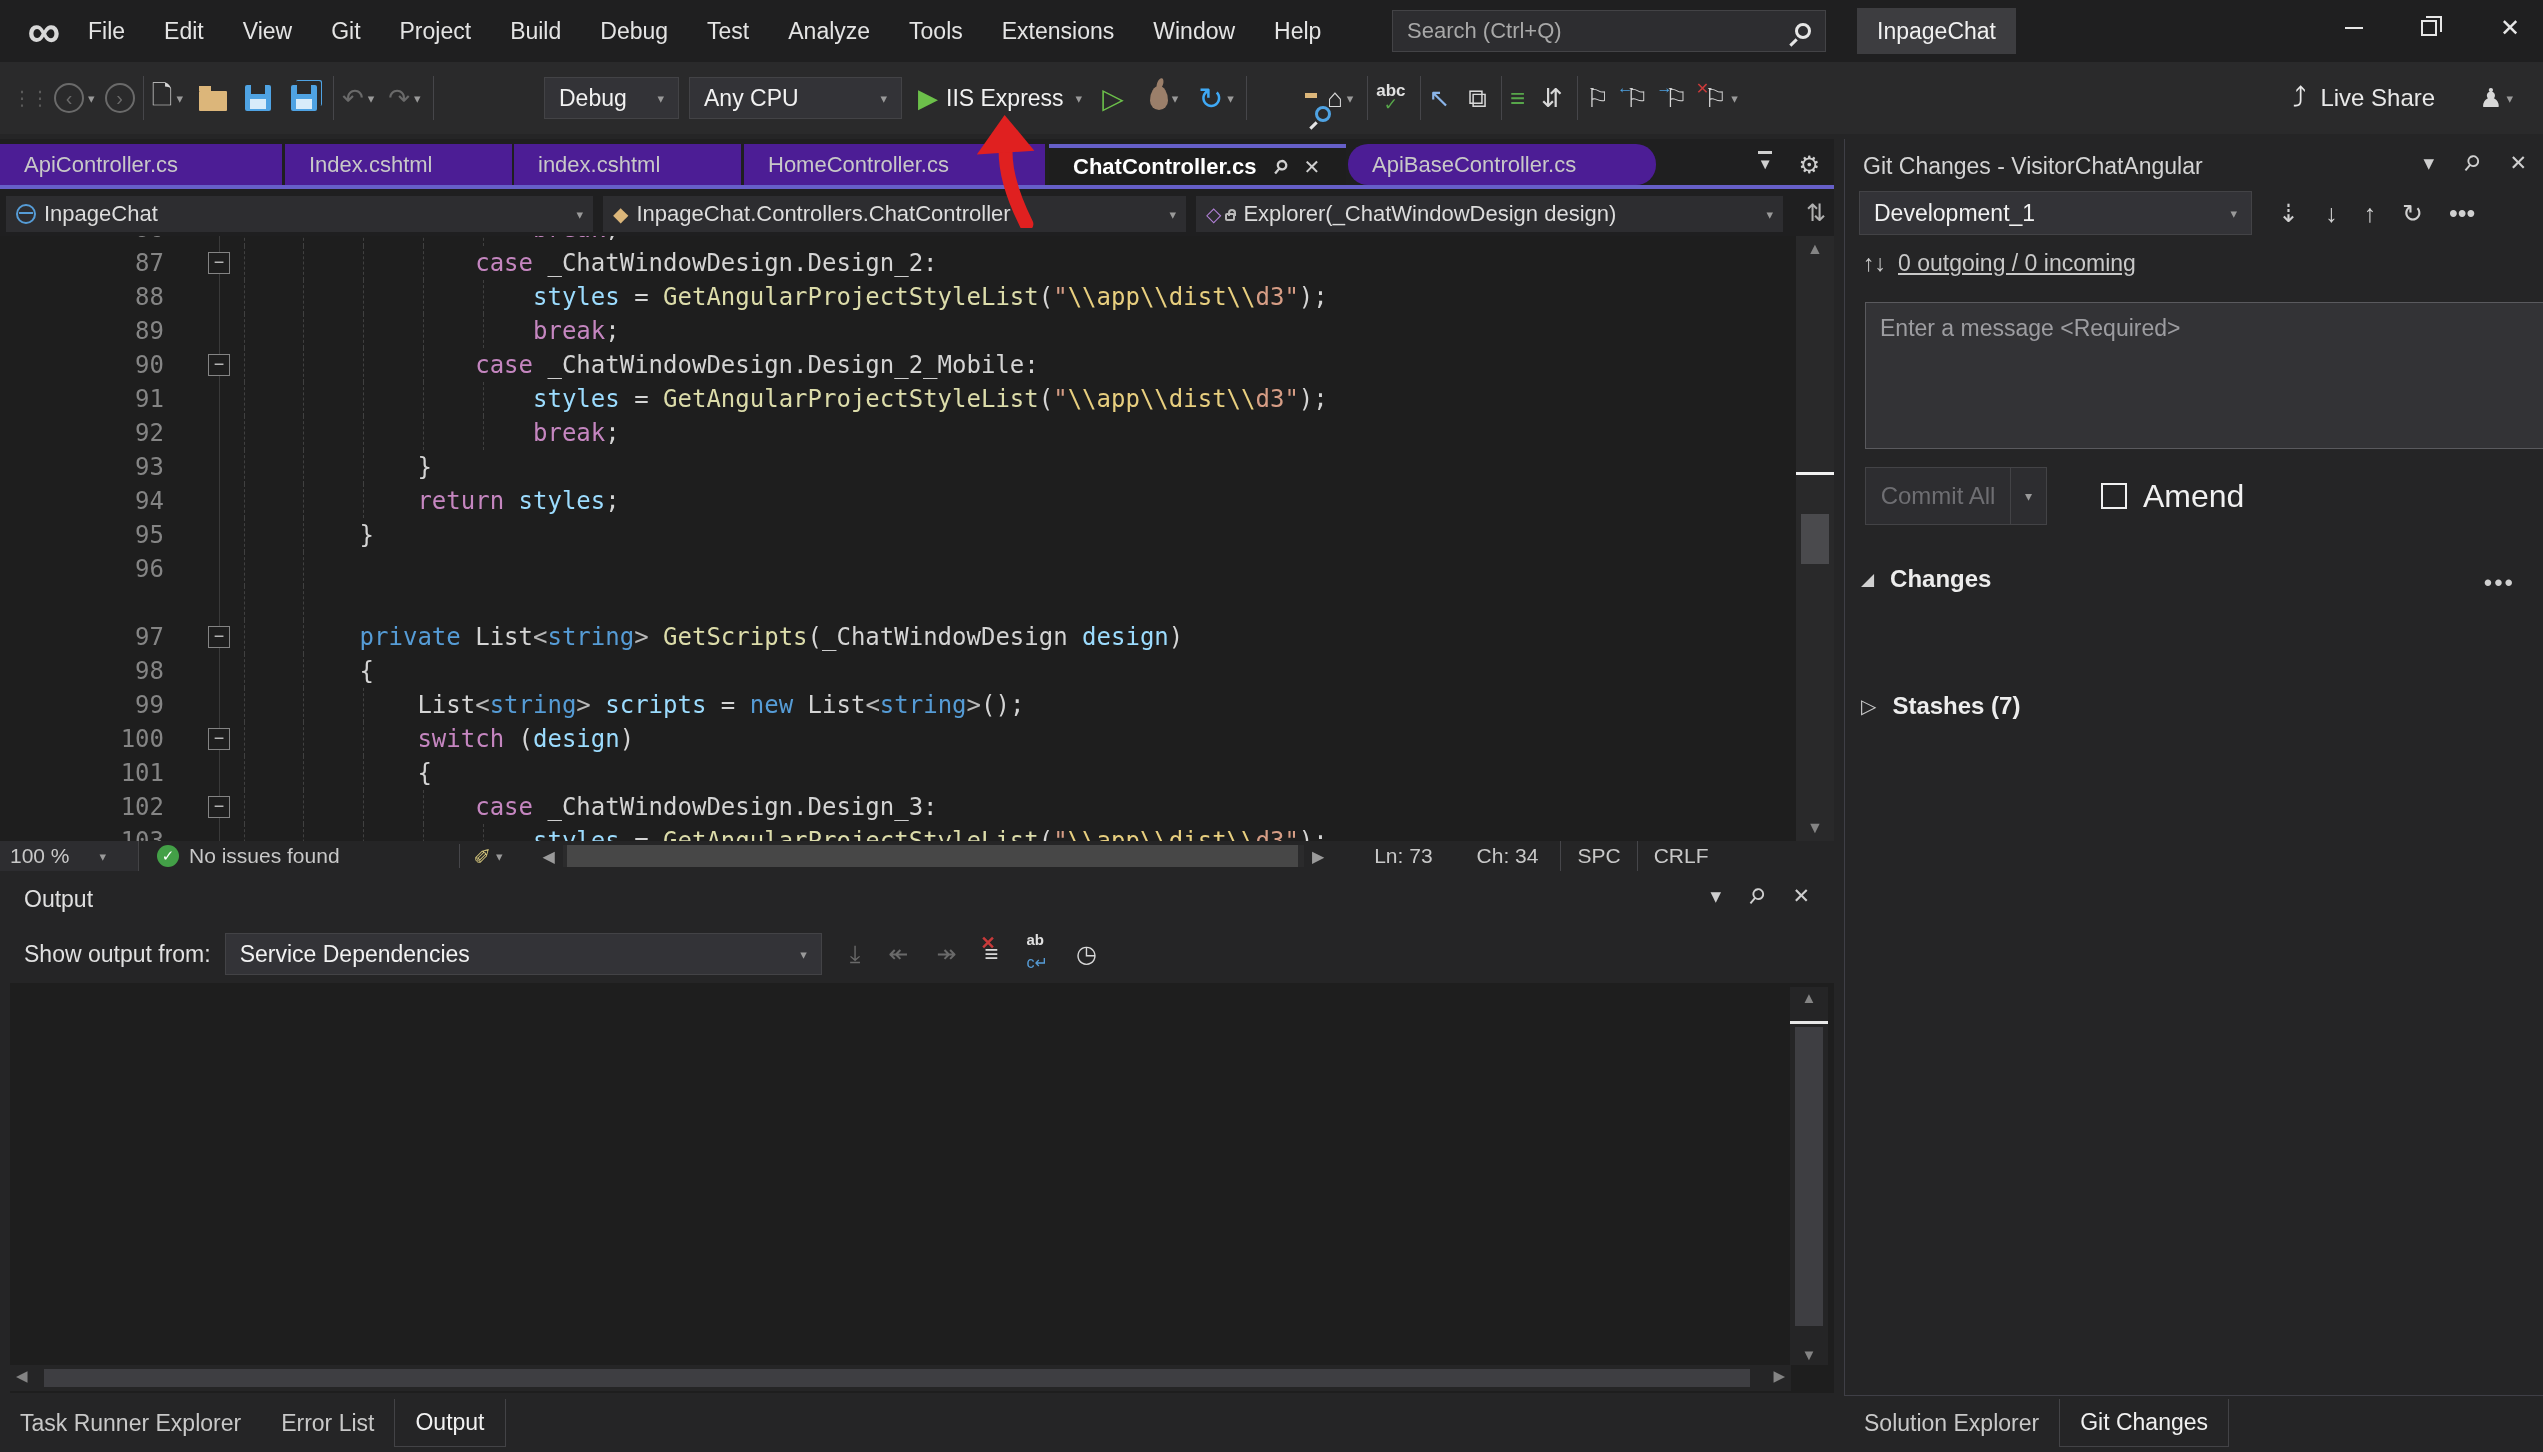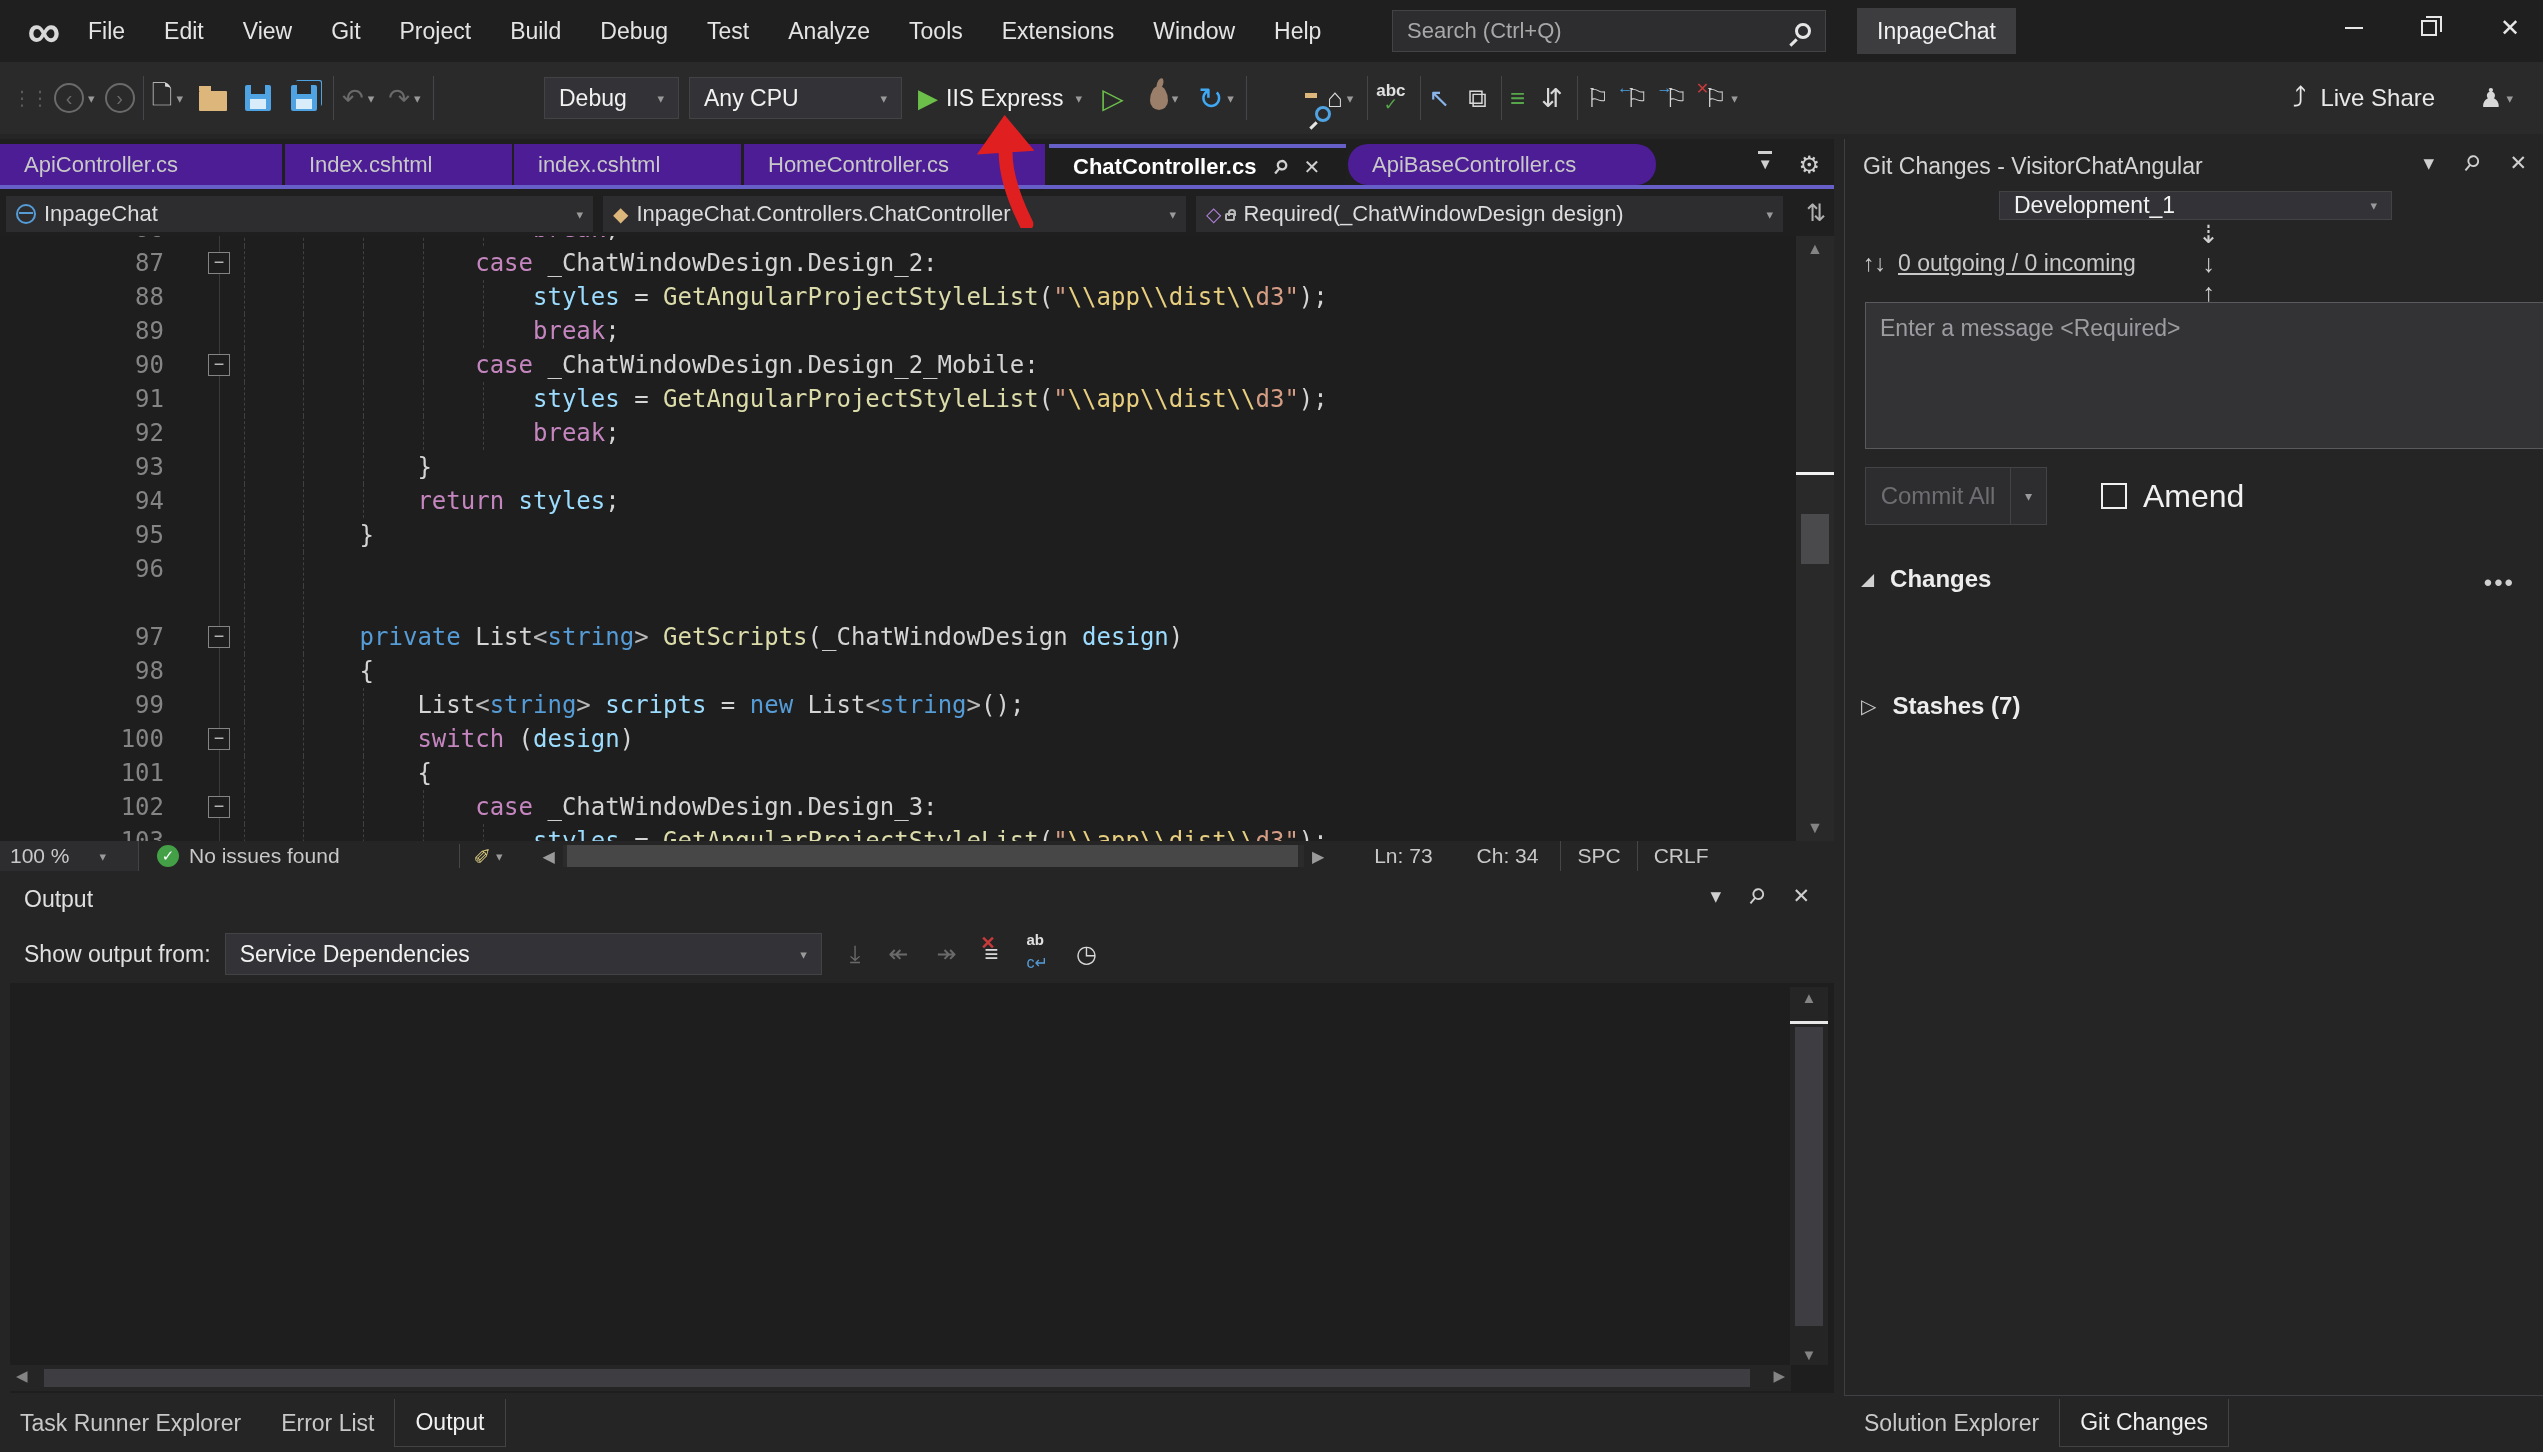--- a/index.html
+++ b/index.html
@@ -147,21 +147,21 @@
   #bstrip-left { left:0; width:1834px; }
   #bstrip-right { left:1844px; width:699px; }
   .btab { padding:10px 20px; }
   .btab.active { border:1px solid #434346; border-top:none; background:#252526; color:#f1f1f1; }
 
   
   #gitpanel { position:absolute; left:1844px; top:139px; width:699px; height:1257px; background:#252526;
     border-left:1px solid #3f3f46; border-bottom:1px solid #3f3f46; }
   .git-title { position:absolute; left:18px; top:14px; font-size:23px; color:#d4d4d4; }
   .git-title-icons { position:absolute; right:16px; top:12px; display:flex; gap:30px; color:#cfcfcf; font-size:21px; }
-  .branch-row { position:absolute; left:14px; top:52px; width:673px; height:44px; display:flex; align-items:center;flex-direction:column; }
+  .branch-row { position:absolute; left:14px; top:52px; width:673px; height:44px; display:flex; align-items:center; }
   .branch-sel { width:393px; height:44px; background:#333337; border:1px solid #434346; display:flex;
     align-items:center; padding:0 14px; font-size:23px; color:#f1f1f1; }
   .branch-ico { color:#d0d0d0; font-size:25px; margin-left:26px; }
   .sync-row { position:absolute; left:18px; top:111px; display:flex; align-items:center; gap:12px;
     font-size:23px; color:#c8c8c8; }
   .sync-link { text-decoration:underline; }
   .msgbox { position:absolute; left:20px; top:163px; width:808px; height:147px; background:#333336;
     border:1px solid #5a5a5e; padding:12px 14px; font-size:23px; color:#9d9da1; }
   .commit-row { position:absolute; left:20px; top:328px; display:flex; align-items:center; }
   .commit-btn { width:146px; height:58px; background:#2d2d30; border:1px solid #434346; color:#6e6e72;
@@ -322,21 +322,21 @@
     <span class="caret">▾</span>
   </div>
   <div class="crumb" style="left:603px; width:583px;">
     <span class="ic-class">◆</span>
     <span>InpageChat.Controllers.ChatController</span>
     <span class="caret">▾</span>
   </div>
   <div class="crumb" style="left:1196px; width:587px;">
     <span class="ic-method">◇</span>
     <span class="ic-lock"></span>
-    <span>Required(_ChatWindowDesign design)</span>
+    <span>Explorer(_ChatWindowDesign design)</span>
     <span class="caret">▾</span>
   </div>
   <span class="splitter-ico">⇅</span>
 </div>
 
 <div id="editor">
   <div class="outline-line"></div>
   <div id="code-scroll">
       <div class="crow"><span class="lnum">86</span><span class="guide" style="left: 244px;"></span><span class="guide" style="left: 303px;"></span><span class="guide" style="left: 363px;"></span><span class="guide" style="left: 423px;"></span><span class="guide" style="left: 483px;"></span><span class="ctext"><span class="tok-p">                    </span><span class="tok-c">break</span><span class="tok-p">;</span></span></div>
       <div class="crow has-collapse"><span class="lnum">87</span><span class="guide" style="left: 244px;"></span><span class="guide" style="left: 303px;"></span><span class="guide" style="left: 363px;"></span><span class="guide" style="left: 423px;"></span><span class="collapse-box">−</span><span class="ctext"><span class="tok-p">                </span><span class="tok-c">case</span><span class="tok-p"> _ChatWindowDesign.Design_2:</span></span></div>

